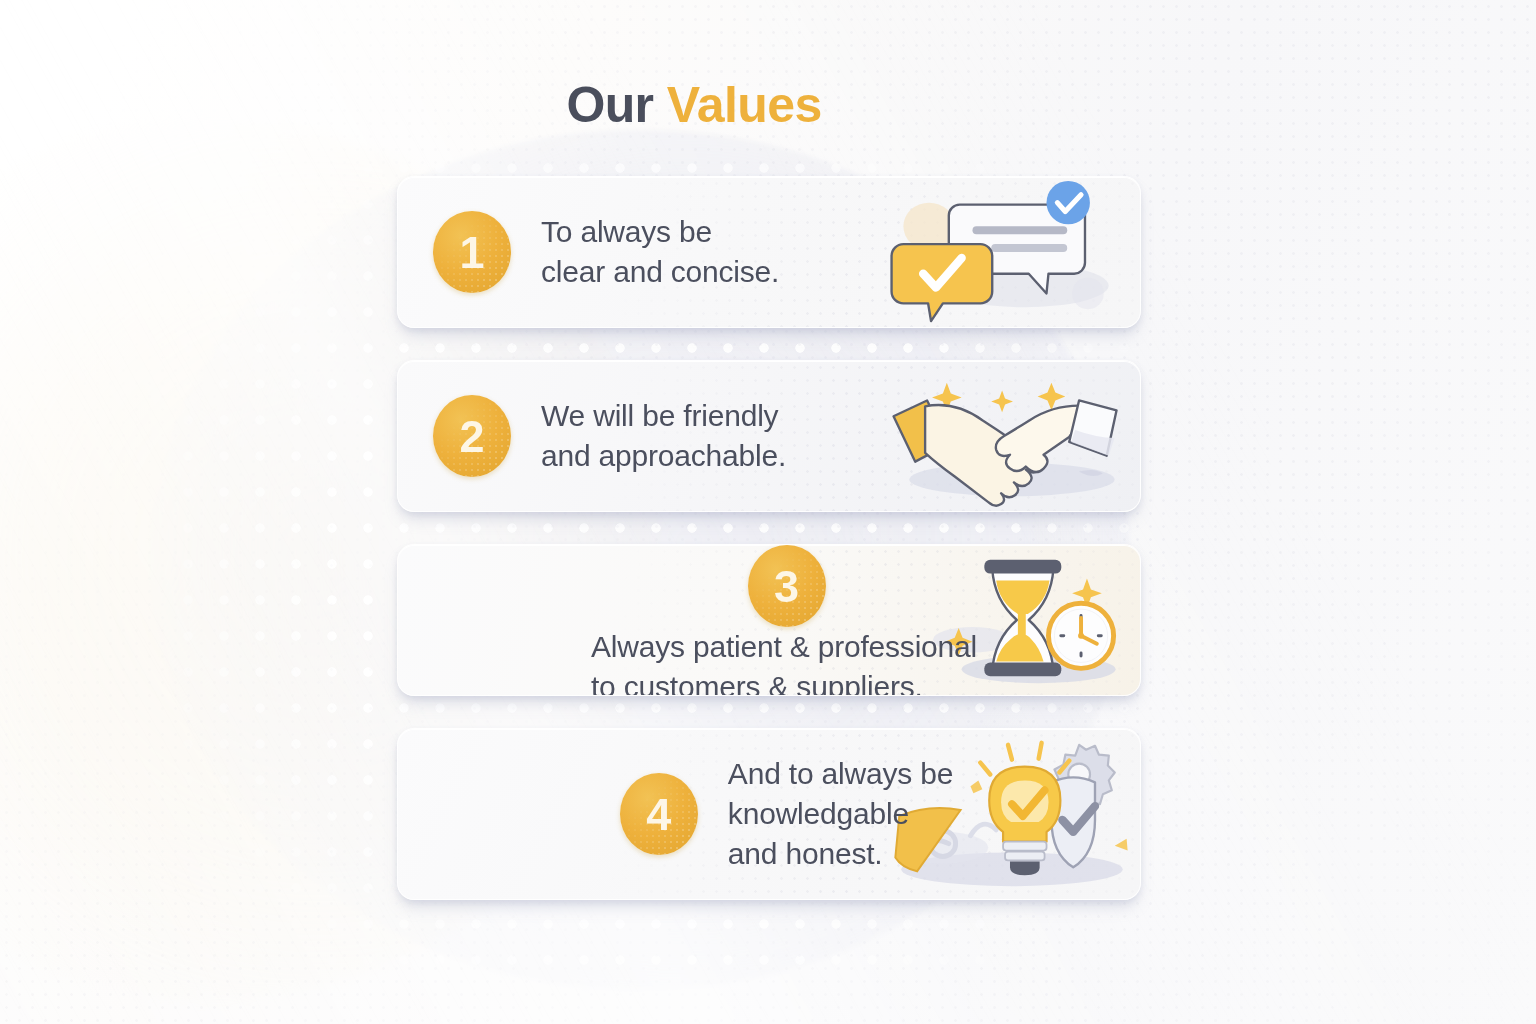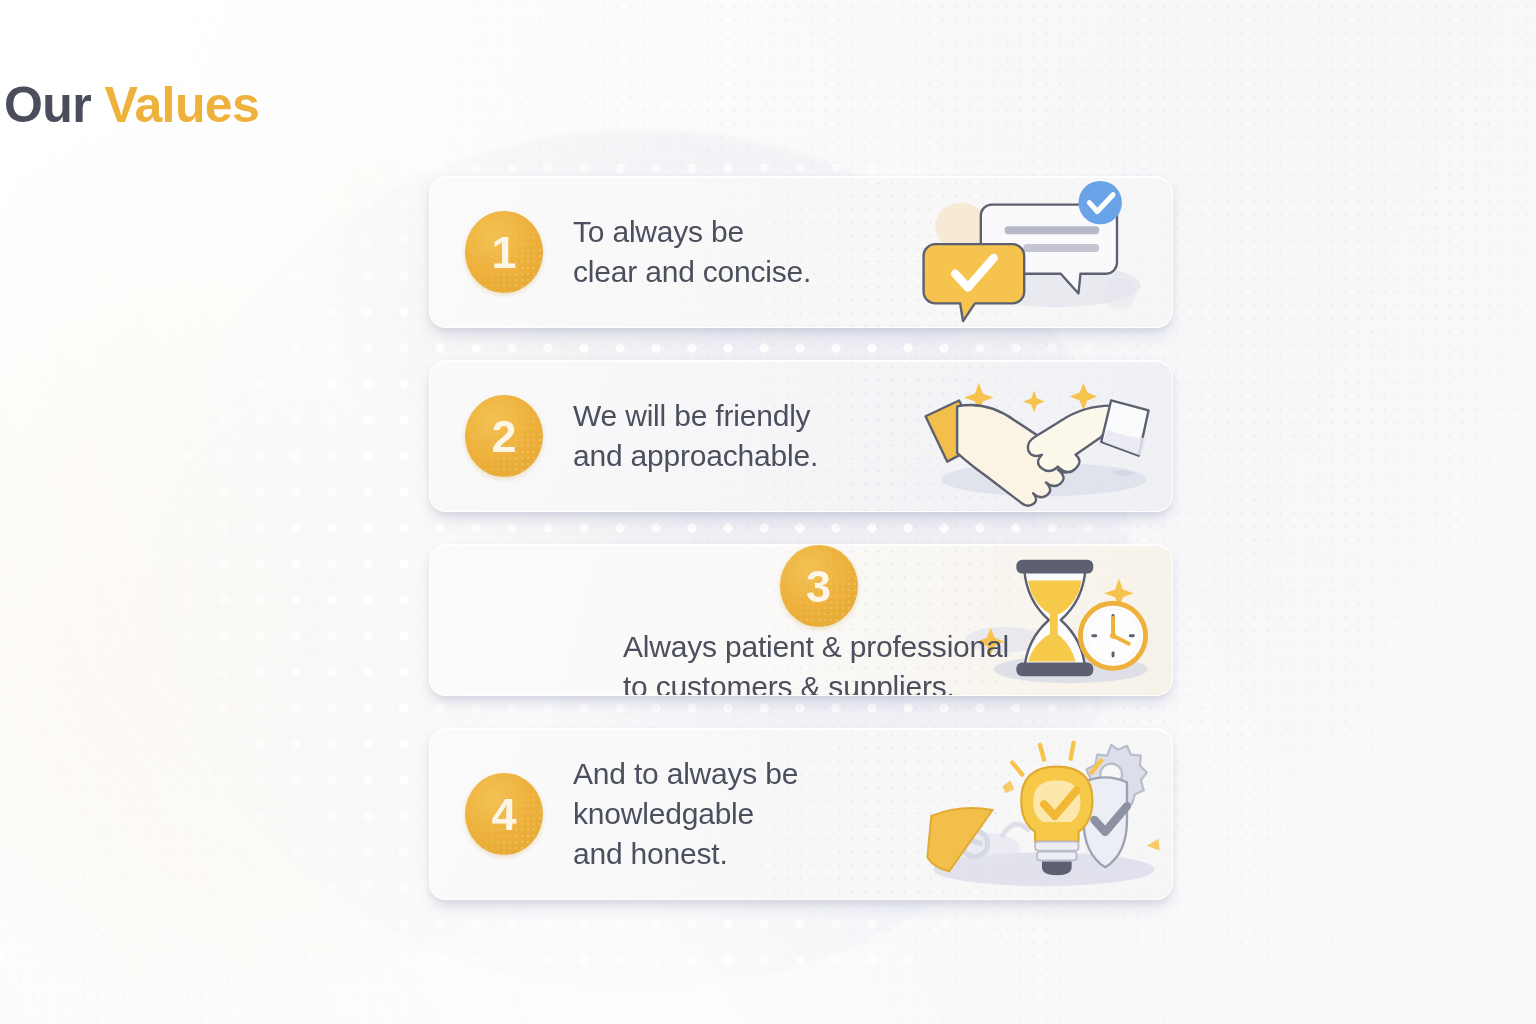--- a/index.html
+++ b/index.html
@@ -107,23 +107,23 @@
   
   .page {
     position: relative;
     width: 1536px;
     height: 1024px;
   }
 
   .page-title {
     position: absolute;
     top: 80px;
-    left: 4px;
+    left: 16px;
     width: 1356px;
-    text-align: left;
+    text-align: center;
     font-size: 50px;
     font-weight: bold;
     letter-spacing: -0.6px;
     line-height: 1;
   }
   .title-dark  { color: #4a4e5c; }
   .title-accent{ color: #eeb13c; }
 
   .cards {
     position: absolute;
@@ -140,38 +140,37 @@
       linear-gradient(118deg, #fbfbfc 0%, #f8f8f9 42%, #f6f6f7 100%);
     border: 1px solid rgba(255,255,255,0.9);
     box-shadow:
       0 10px 16px -4px rgba(150,154,186,0.30),
       0 3px 6px rgba(150,154,186,0.16),
       inset 0 1px 0 rgba(255,255,255,0.95);
     display: flex;
     align-items: center;
     overflow: hidden;
     margin-bottom: 32px;
-    margin-left: 32px;
   }
 
   
   .card-texture {
     position: absolute;
     inset: 0;
     background-image: radial-gradient(circle, rgba(178,180,200,0.20) 1.05px, rgba(0,0,0,0) 1.5px);
     background-size: 13px 13px;
     -webkit-mask-image: linear-gradient(100deg, rgba(0,0,0,0) 30%, rgba(0,0,0,0.85) 62%, rgba(0,0,0,0.3) 92%);
             mask-image: linear-gradient(100deg, rgba(0,0,0,0) 30%, rgba(0,0,0,0.85) 62%, rgba(0,0,0,0.3) 92%);
     pointer-events: none;
   }
 
   .card-1 { height: 152px; }
   .card-2 { height: 152px; background: linear-gradient(118deg,#fafafb 0%,#f6f6f8 46%,#eff0f4 100%); align-items: center; }
   .card-3 { height: 152px; background: linear-gradient(105deg,#fbfbfc 0%,#faf9f7 52%,#f7f2e8 100%); flex-direction: column; }
-  .card-4 { height: 172px; }
+  .card-4 { height: 172px; justify-content: center; }
 
   .badge {
     position: relative;
     flex: 0 0 auto;
     margin-left: 35px;
     width: 78px;
     height: 82px;
     border-radius: 50%;
     background: radial-gradient(circle at 36% 30%, #f2c254 0%, #eeb13c 48%, #e2a52f 100%);
     box-shadow: 0 2px 5px rgba(200,160,60,0.30);

